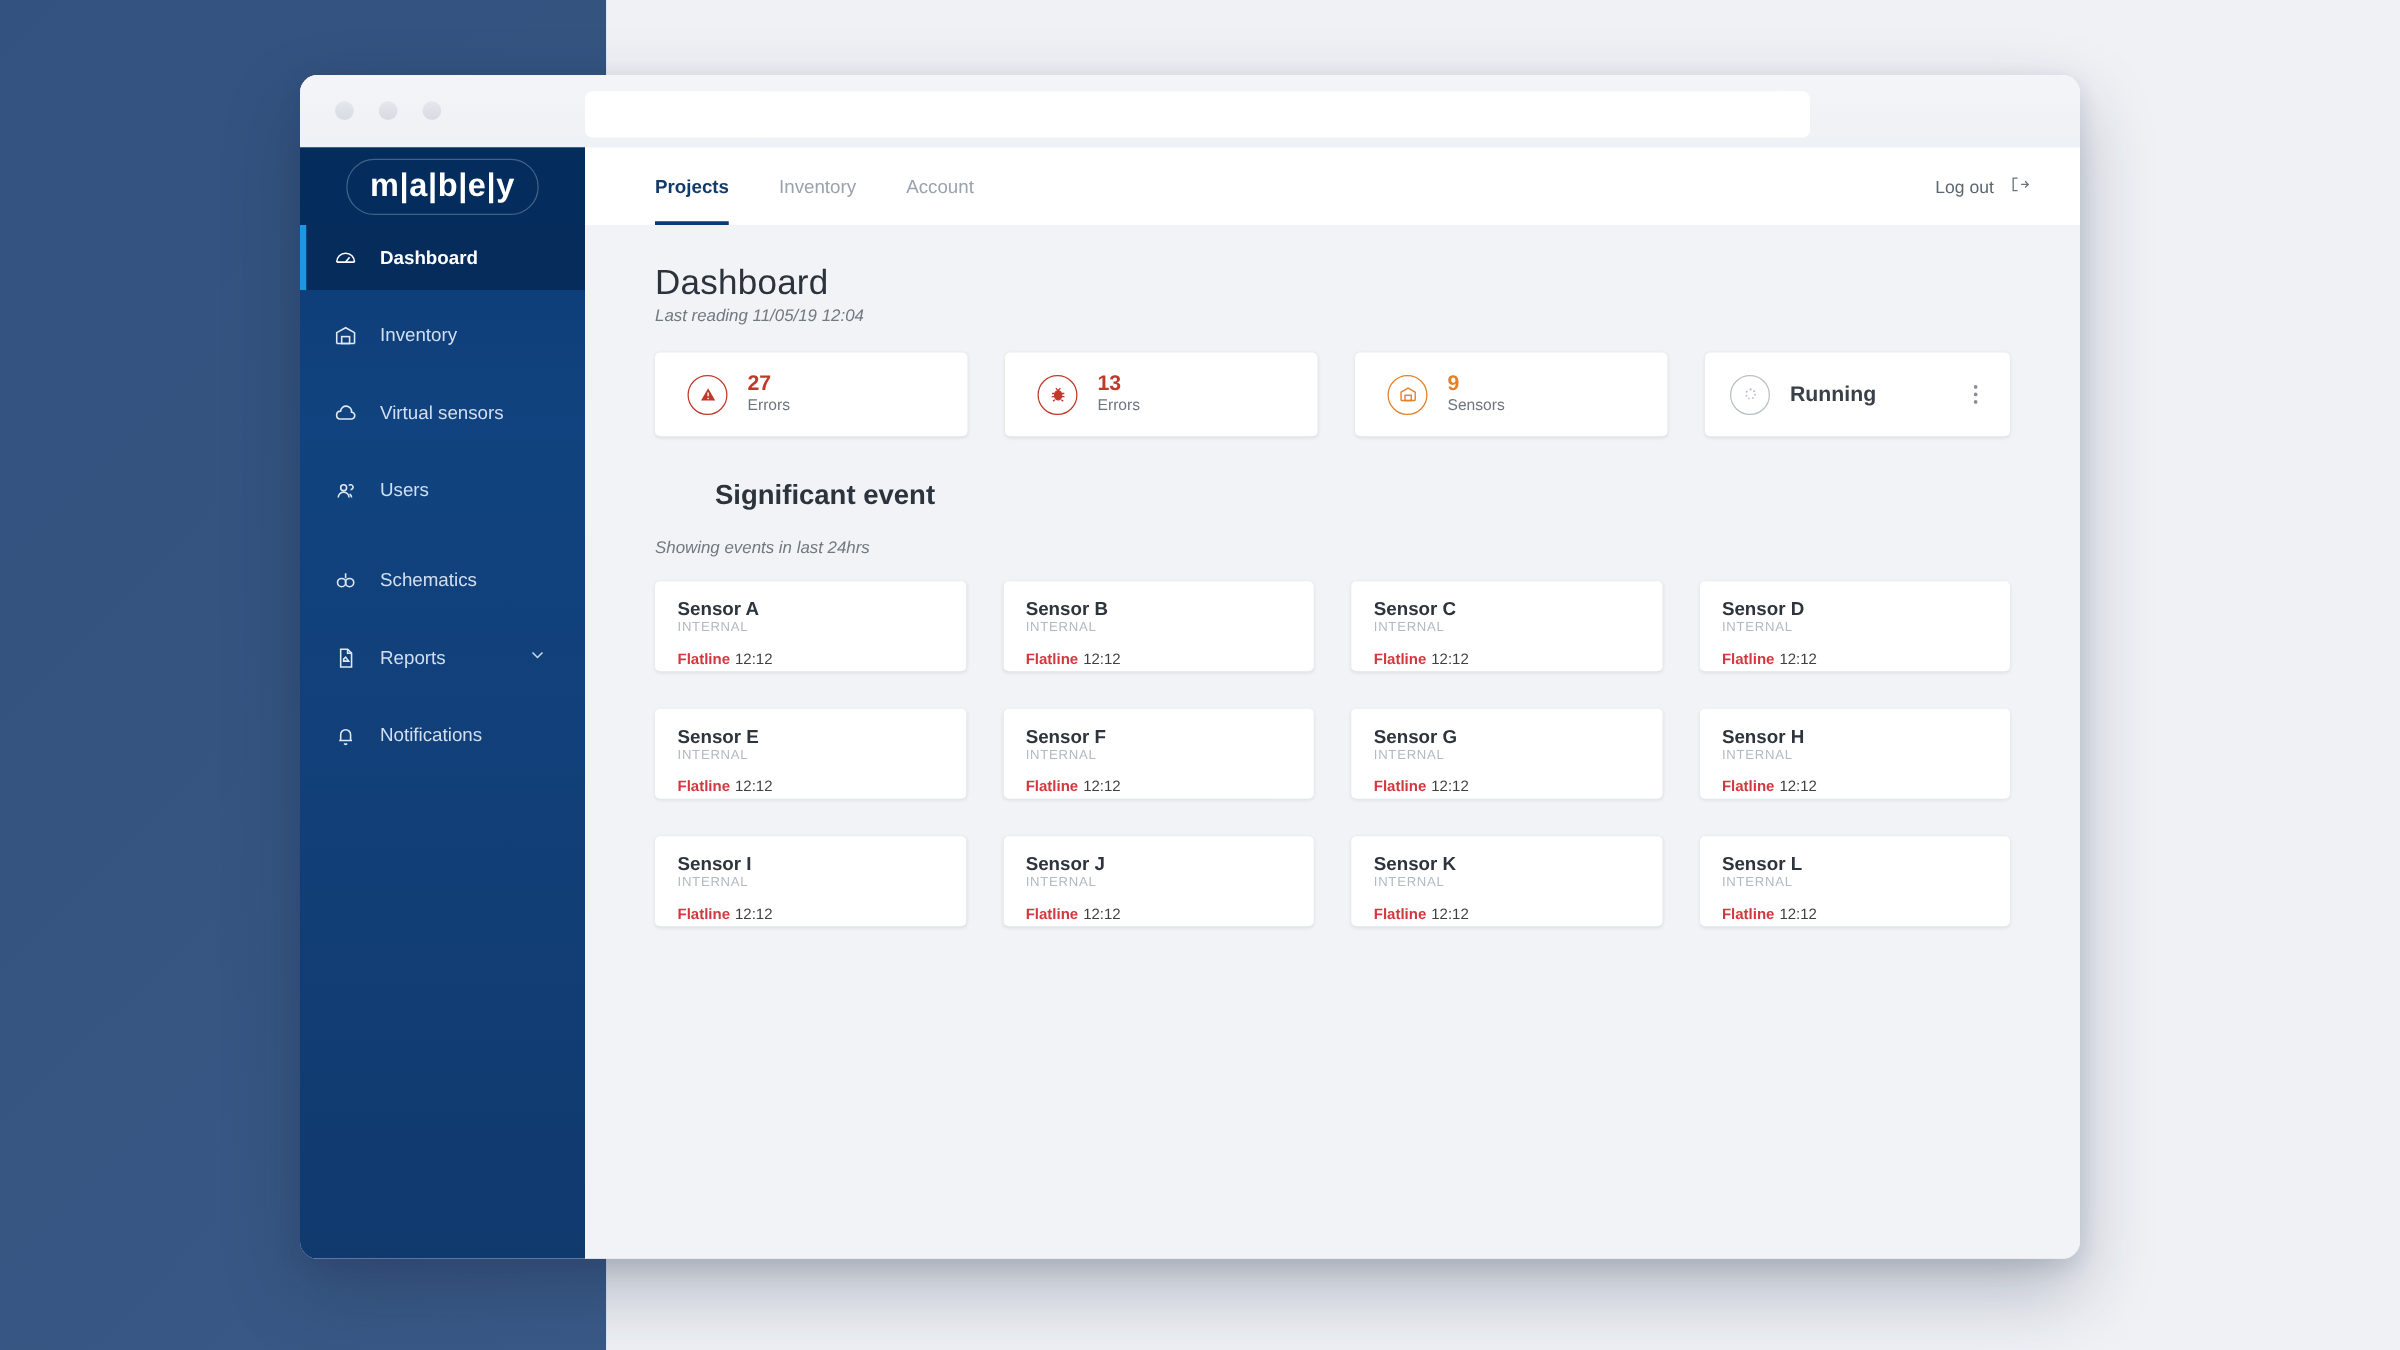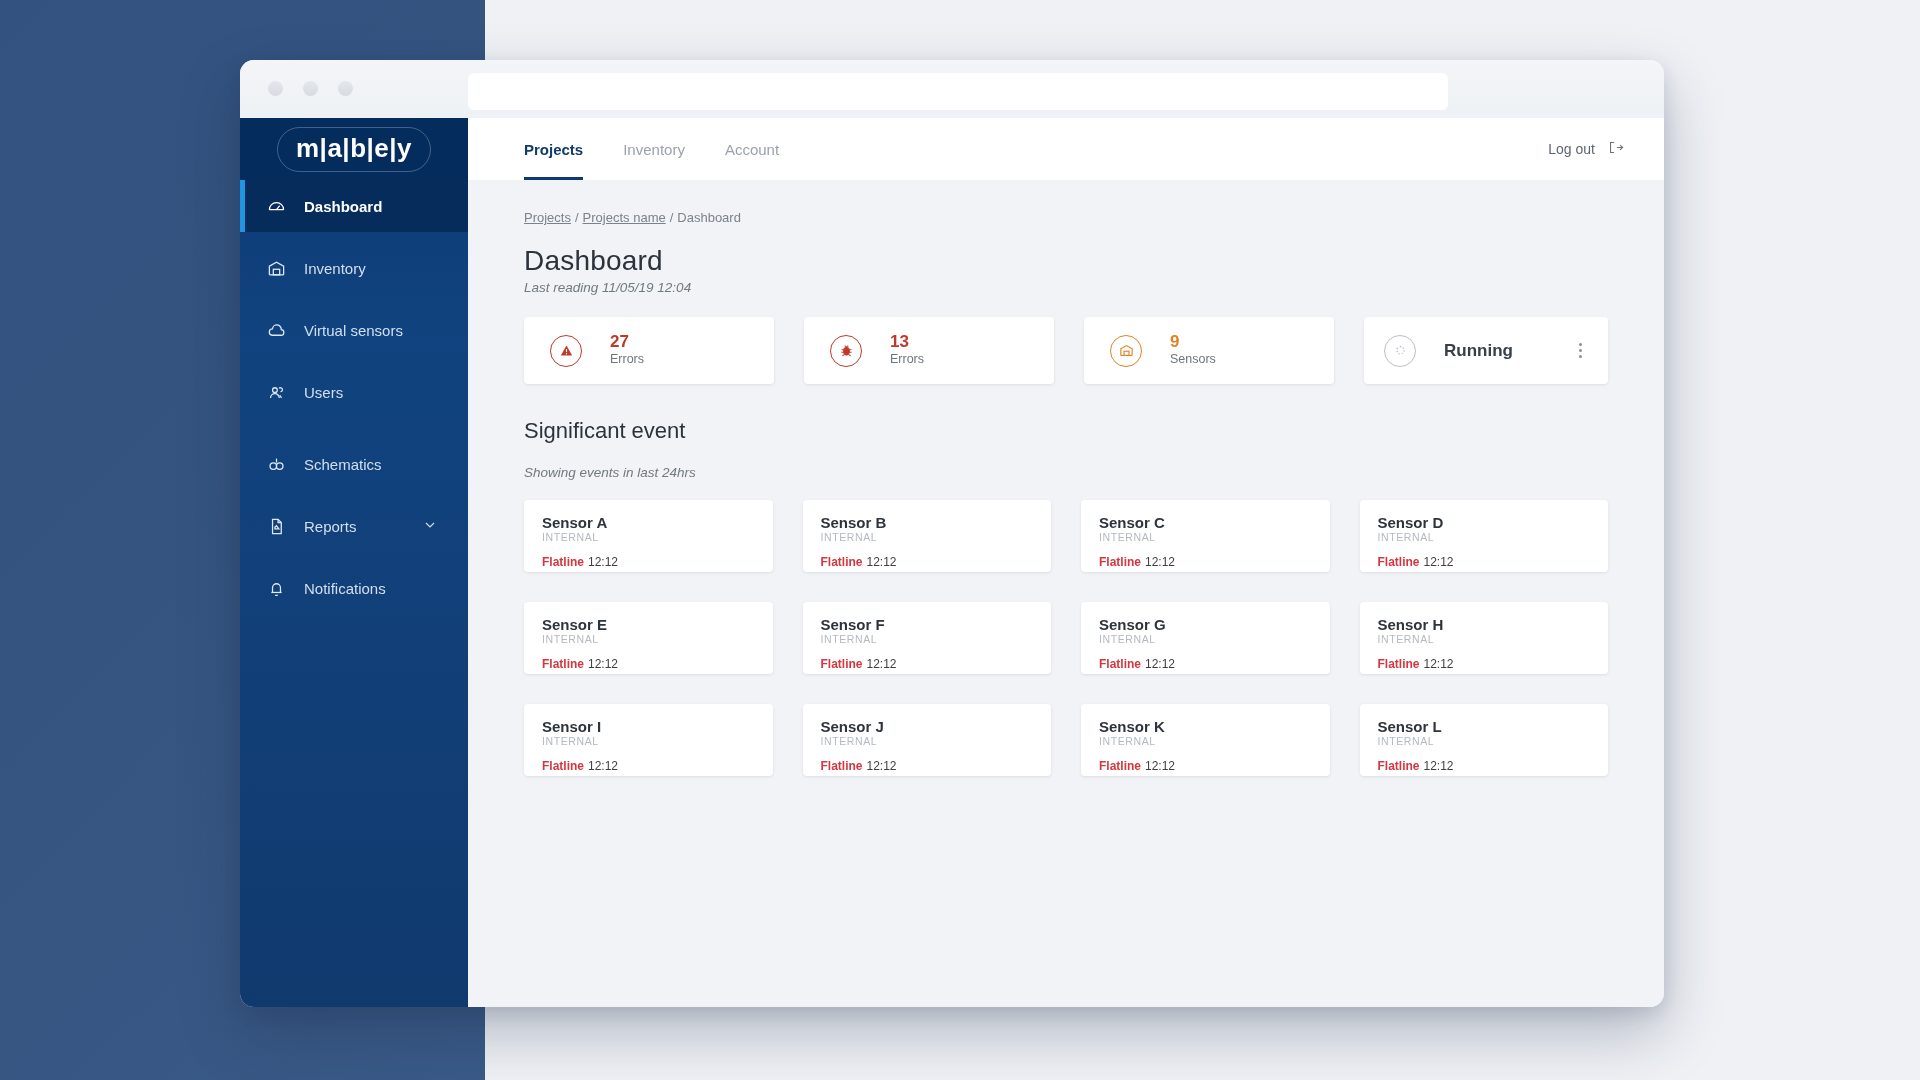--- a/index.html
+++ b/index.html
@@ -122,35 +122,35 @@
   h1.page-title {
     font-size: 28px; font-weight: 400; color: #2c333c; letter-spacing: .2px;
   }
   .subtitle { font-size: 13.5px; font-style: italic; color: #717981; margin-top: 3px; }
 
   
   .stats { display: flex; gap: 30px; margin-top: 22px; }
   .stat-card {
     flex: 1; background: #fff; border-radius: 4px; height: 67px;
     box-shadow: 0 1px 3px rgba(30,45,70,.10);
-    display: flex; align-items: center; padding: 0 26px; gap: 28px;
+    display: flex; align-items: center; padding: 0 26px; gap: 16px;
   }
   .stat-ico { width: 32px; height: 32px; border-radius: 50%; border: 1.6px solid currentColor;
               display: flex; align-items: center; justify-content: center; flex: 0 0 32px; }
   .stat-ico svg { width: 17px; height: 17px; }
   .stat-num { font-size: 17px; font-weight: 700; line-height: 1.1; }
   .stat-lbl { font-size: 12.5px; color: #6d757e; line-height: 1.35; }
   .stat-card.running { justify-content: flex-start; padding-left: 20px; }
   .run-ico { color: #b9bfc7; }
   .run-label { font-size: 17px; font-weight: 700; color: #3a4048; }
   .kebab { margin-left: auto; display: flex; flex-direction: column; gap: 3px; cursor: pointer; }
   .kebab i { width: 3px; height: 3px; border-radius: 50%; background: #8a9098; display: block; }
 
   
-  h2.sec-title { font-size: 22px; font-weight: 400; color: #2c333c; margin-top: 34px; }
+  h2.sec-title { font-size: 22px; font-weight: 700; color: #2c333c; margin-top: 34px; margin-left: 48px; }
   .sec-sub { font-size: 13.5px; font-style: italic; color: #717981; margin-top: 21px; }
 
   .grid { display: grid; grid-template-columns: repeat(4, 1fr); gap: 30px 30px; margin-top: 20px; }
   .sensor-card {
     background: #fff; border-radius: 4px; height: 72px;
     box-shadow: 0 1px 3px rgba(30,45,70,.10);
     padding: 14px 18px 0 18px;
   }
   .sensor-top { display: flex; align-items: baseline; justify-content: space-between; flex-direction: column; }
   .sensor-name { font-size: 15px; font-weight: 700; color: #2e343c; }
@@ -322,23 +322,20 @@
                   <path d="M10 5H5v14h5"></path>
                   <path d="M14 12h8"></path>
                   <path d="M18.5 8.5L22 12l-3.5 3.5"></path>
                 </svg>
             </span>
           </div>
         </header>
 
         <div class="content">
 
-          <div class="crumbs">
-            <a>Projects</a><span class="sep">/</span><a>Projects name</a><span class="sep">/</span><span class="cur">Dashboard</span>
-          </div>
 
           <h1 class="page-title">Dashboard</h1>
           <div class="subtitle">Last reading 11/05/19 12:04</div>
 
           <div class="stats">
 
             <div class="stat-card">
               <span class="stat-ico" style="color:#c0392b">
                 <svg viewBox="0 0 24 24" fill="#c0392b">
                     <path d="M12 5l8 14H4z"></path>

